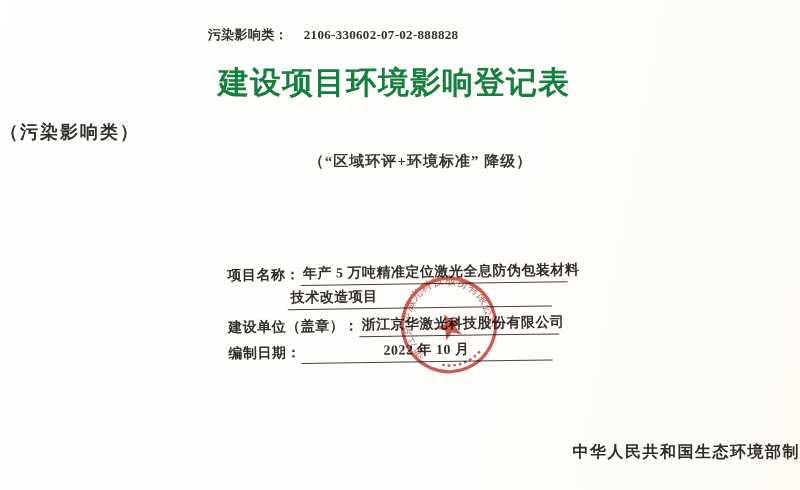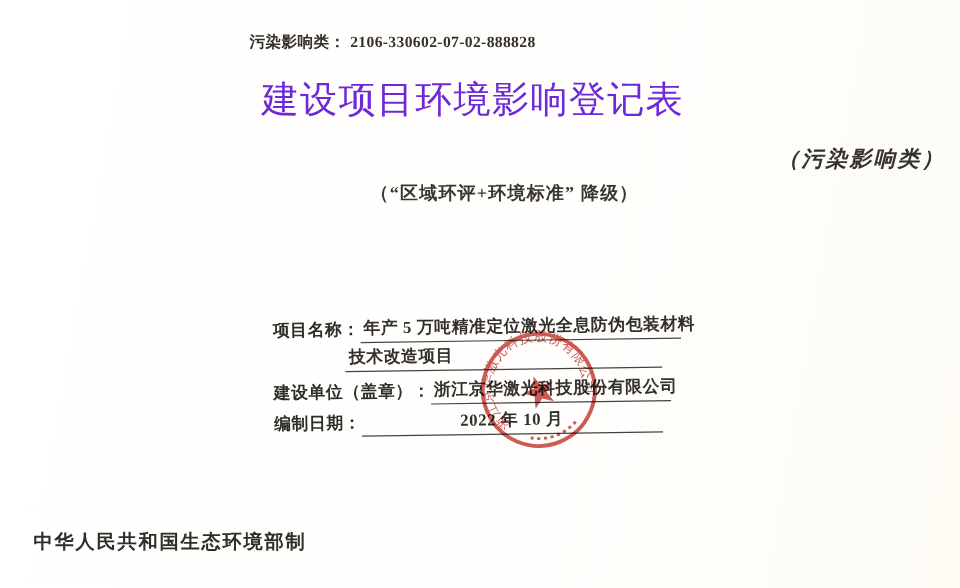--- a/index.html
+++ b/index.html
@@ -10,29 +10,29 @@
     color:#2e2c28;
   }
   .paper{
     position:absolute;inset:0;
     background:linear-gradient(100deg,#ffffff 0%,#fffefc 62%,#fdfbf4 100%);
   }
   .code-line{
     position:absolute;left:208px;top:26px;
     font-size:13px;font-weight:bold;letter-spacing:.3px;color:#343129;
   }
-  .code-line .code-value{margin-left:4px;}
+  .code-line .code-value{margin-left:16px;}
   .doc-title{
     position:absolute;left:0;right:12px;top:62px;text-align:center;
     font-family:"Liberation Sans","DejaVu Sans",sans-serif;
-    font-size:31px;font-weight:normal;letter-spacing:1px;color:#6d28d9;
+    font-size:31px;font-weight:bold;letter-spacing:1px;color:#15803d;
   }
   .sub1{
-    position:absolute;left:0;right:12px;top:120px;text-align:right;
-    font-size:18px;font-weight:bold;letter-spacing:2px;color:#35322c;font-style:italic;
+    position:absolute;left:0;right:12px;top:120px;text-align:left;
+    font-size:18px;font-weight:bold;letter-spacing:2px;color:#35322c;
   }
   .sub2{
     position:absolute;left:0;right:0;top:152px;text-align:center;
     font-size:15px;font-weight:bold;letter-spacing:1px;color:#3a3731;padding-left:41px;
   }
   .form-block{
     position:absolute;left:228px;top:266px;width:360px;height:110px;
     transform:rotate(-0.8deg);transform-origin:0 50%;
     font-size:14px;font-weight:bold;color:#2f2d29;
   }
@@ -48,21 +48,21 @@
   .row2 .u-box{width:258px;}
   .row3{left:0;top:52px;}
   .row3 .u-box{width:194px;}
   .row4{left:0;top:78px;}
   .row4 .u-box{width:245px;text-align:center;}
   .seal{
     position:absolute;left:374px;top:250px;width:150px;height:150px;
     mix-blend-mode:multiply;opacity:.88;
   }
   .footer-line{
-    position:absolute;left:0;right:0;top:442px;text-align:left;
+    position:absolute;left:0;right:0;top:442px;text-align:right;
     font-size:16px;font-weight:bold;letter-spacing:1.5px;color:#302e28;margin-left:28px;
   }
 </style>
 </head>
 <body>
 
 <div class="paper"></div>
 
 <div class="code-line">
   <span>污染影响类：</span><span class="code-value">2106-330602-07-02-888828</span>

